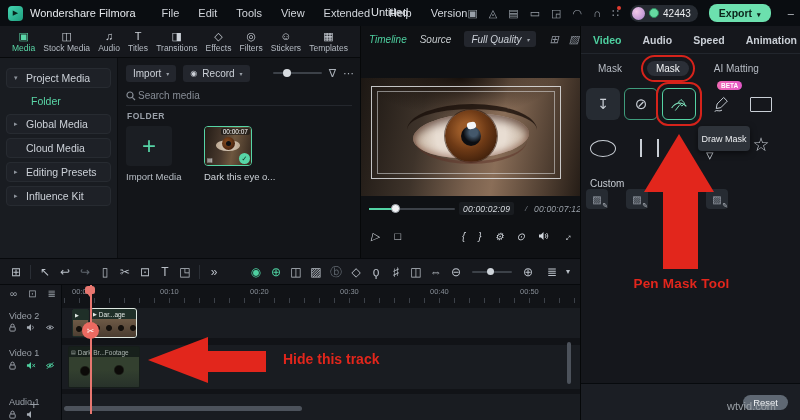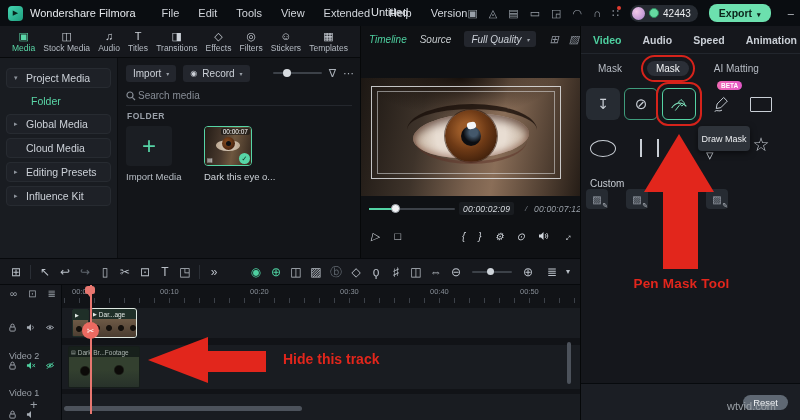--- a/index.html
+++ b/index.html
@@ -150,21 +150,21 @@
   .tslider{position:relative;width:40px;height:2px;background:#3c4148;border-radius:1px;margin:0 6px;}
   .tslider .thumb{position:absolute;left:15px;top:-2.5px;width:7px;height:7px;border-radius:50%;background:#cfd4da;}
   
   .timeline{position:absolute;left:0;top:285px;width:580px;height:135px;background:#111317;}
   .tl-leftcol{position:absolute;left:0;top:0;width:62px;height:135px;background:#16181d;border-right:1px solid #070a0d;box-sizing:border-box;}
   .tl-hicons{position:absolute;left:10px;top:3px;display:flex;gap:11px;font-size:10px;color:#9aa0a8;}
   .ruler-tick{position:absolute;top:2px;font-size:7.5px;color:#868d96;}
   .ruler-minor{position:absolute;left:64px;right:0;top:13px;height:5px;
                background:repeating-linear-gradient(90deg,#3b4048 0 1px,transparent 1px 15px);}
   .trackrow{position:absolute;left:62px;right:0;background:#191c21;}
-  .tl-label{position:absolute;left:9px;font-size:9px;color:#9aa0a8;margin-top:40px;}
+  .tl-label{position:absolute;left:9px;font-size:9px;color:#9aa0a8;}
   .tl-icons{position:absolute;left:8px;display:flex;gap:9px;align-items:center;}
   .tl-icons svg{display:block;}
   .clip{position:absolute;border-radius:2px;overflow:hidden;box-sizing:border-box;}
   .clip .strip{height:10px;display:flex;align-items:center;gap:2px;padding:0 2px;font-size:6.5px;
                color:#e2e8e4;background:rgba(8,12,10,.35);white-space:nowrap;overflow:hidden;}
   .clip .strip .b{font-size:5px;}
   .thumbs-v2{height:18px;
     background:radial-gradient(circle at 6px 9px,#14100c 2.5px,rgba(0,0,0,0) 3.5px),
                radial-gradient(circle at 18px 9px,#14100c 2.5px,rgba(0,0,0,0) 3.5px),
                radial-gradient(circle at 30px 9px,#14100c 2.5px,rgba(0,0,0,0) 3.5px),

